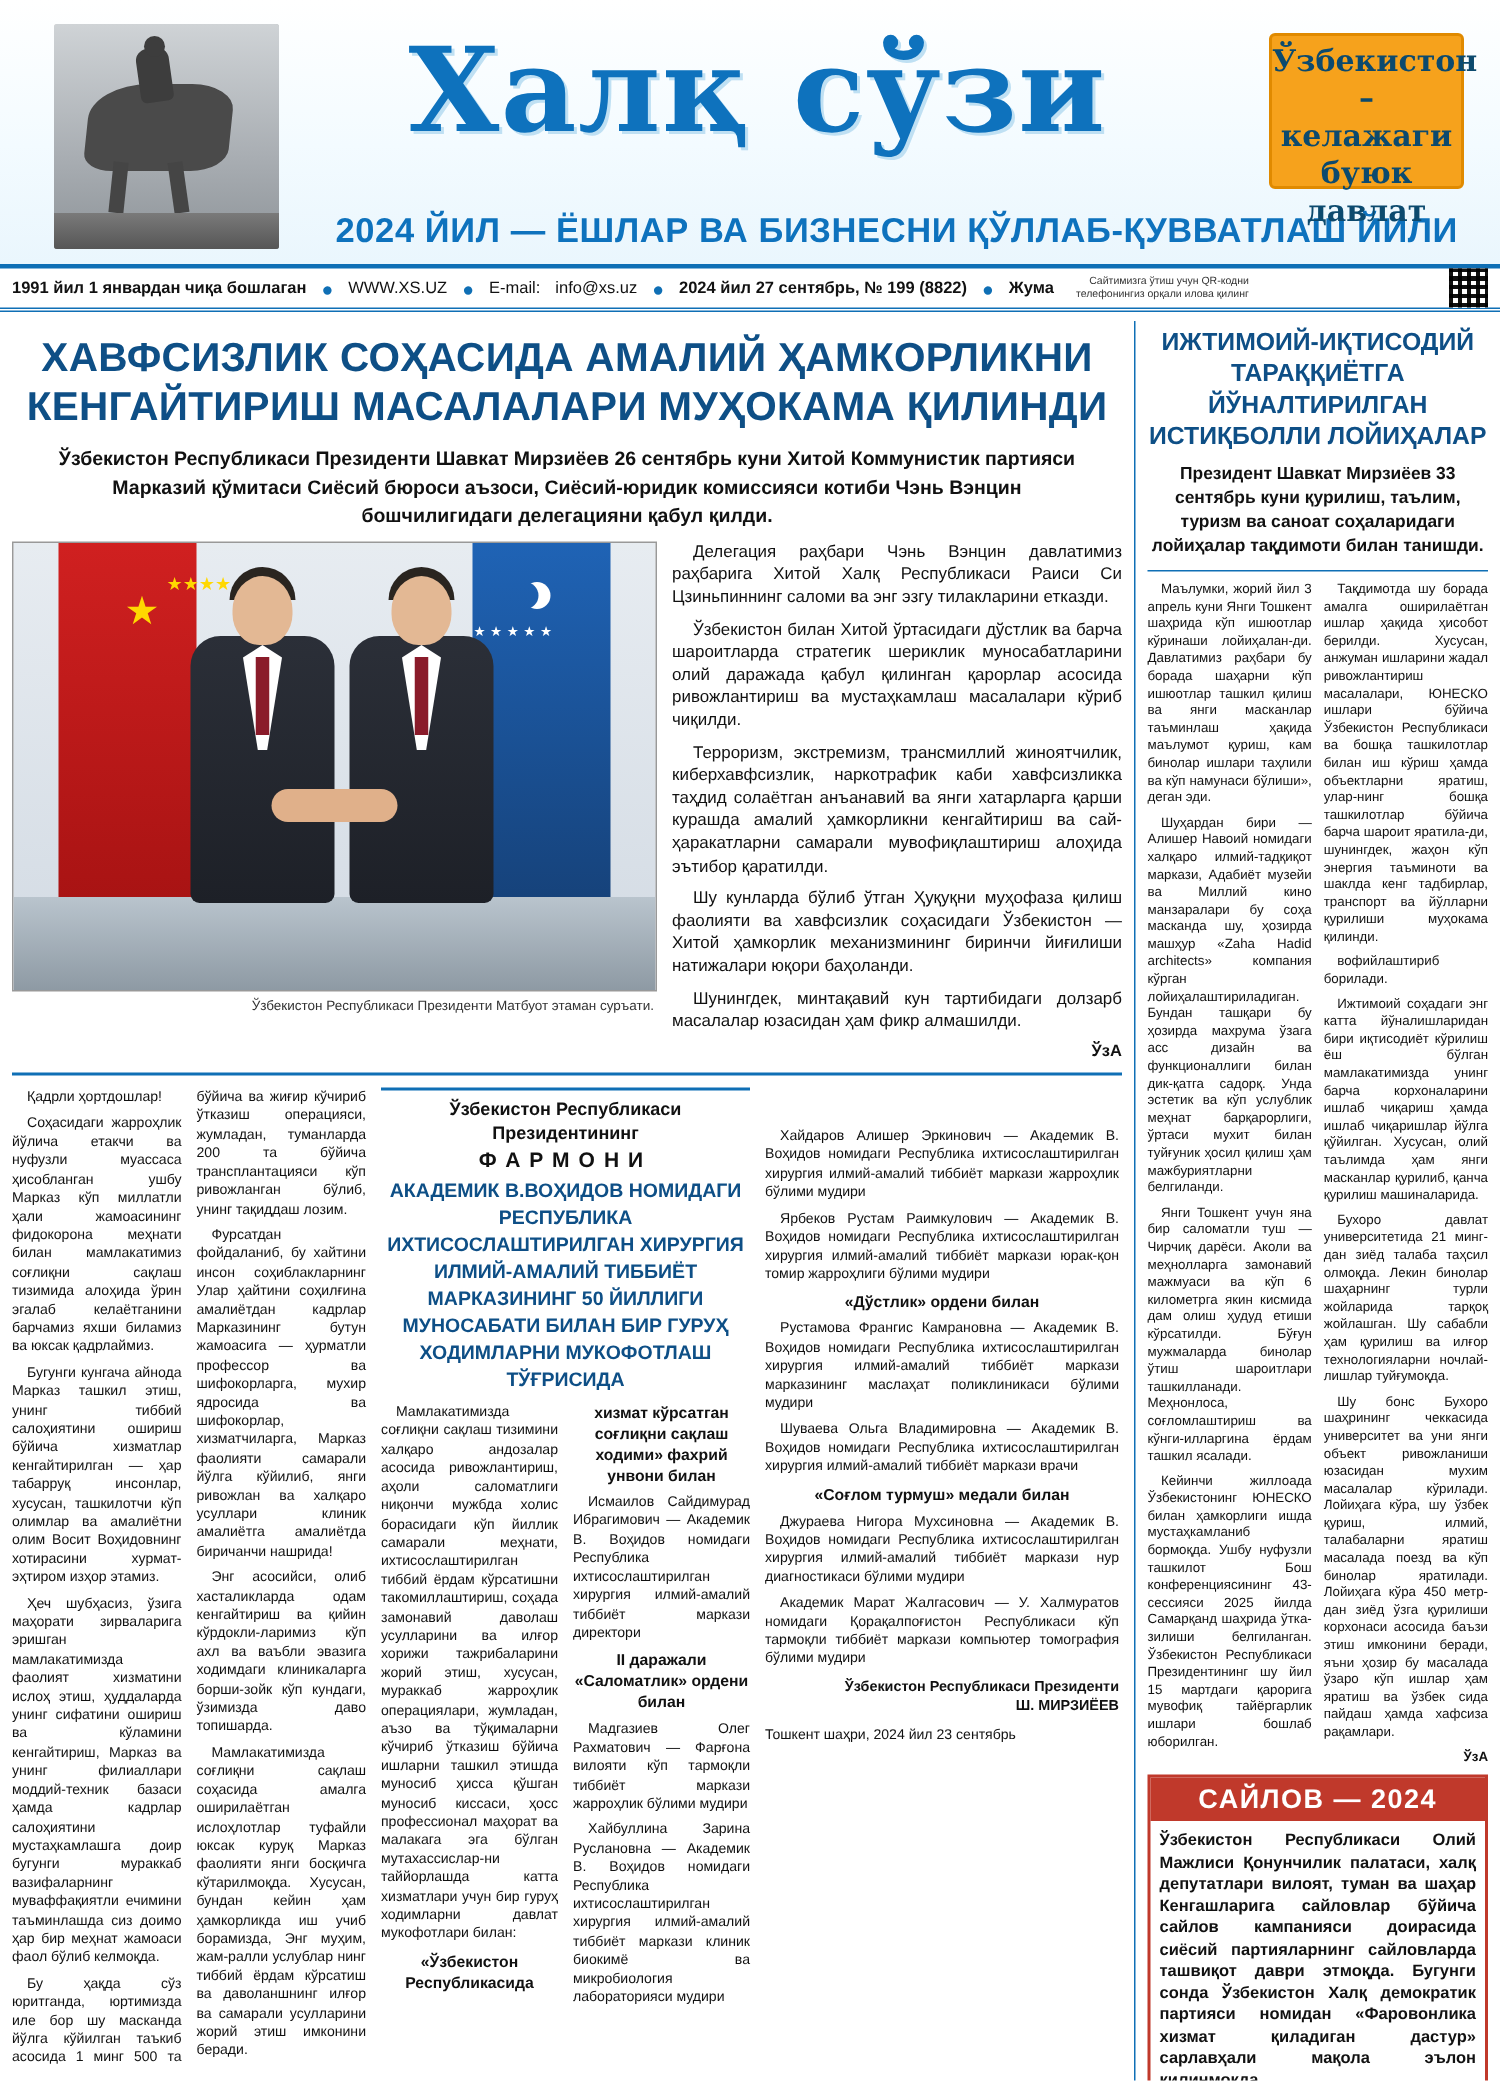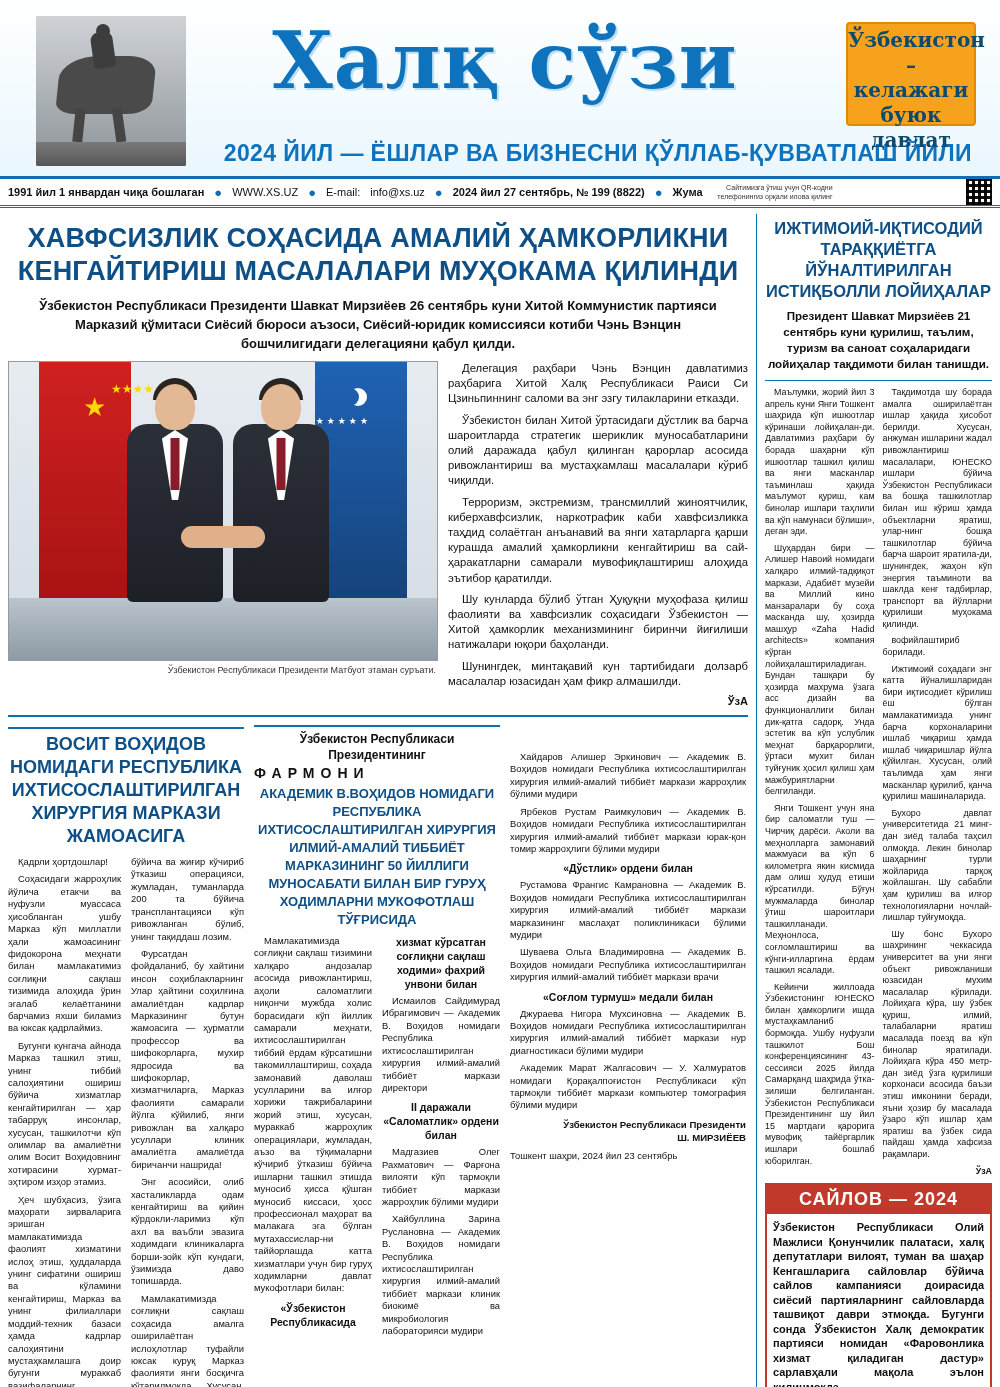--- a/index.html
+++ b/index.html
@@ -241,21 +241,21 @@
   .decree-head {
     text-align: center;
     font-weight: 700;
     font-size: 12px;
     line-height: 16px;
     color: #111;
     border-top: 2px solid #0f6fb5;
     padding-top: 4px;
   }
   .decree-word {
-    text-align:left; font-weight:700; font-size:14px; letter-spacing:6px;
+    text-align:center; font-weight:700; font-size:14px; letter-spacing:6px;
     margin: 2px 0 4px 0;
   }
   .decree-title {
     text-align:center; font-weight:700; font-size:13px; line-height:18px;
     color:#0e4f86; margin-bottom:6px;
   }
   .cols2 { column-count: 2; column-gap: 10px; }
   .cols2 p, .onecol p {
     margin: 0 0 5px 0;
     font-size: 9.4px;
@@ -376,21 +376,20 @@
           <p>Шунингдек, минтақавий кун тартибидаги долзарб масалалар юзасидан ҳам фикр алмашилди.</p>
           <div class="sig">ЎзА</div>
         </div>
       </div>
 
       <hr class="hr-blue">
 
       <div class="mid-wrap">
 
         <div class="mid-col">
-          <div class="sec-head">ВОСИТ ВОҲИДОВ НОМИДАГИ РЕСПУБЛИКА ИХТИСОСЛАШТИРИЛГАН ХИРУРГИЯ МАРКАЗИ ЖАМОАСИГА</div>
           <div class="cols2">
             <p>Қадрли ҳортдошлар!</p>
             <p>Соҳасидаги жарроҳлик йўлича етакчи ва нуфузли муассаса ҳисобланган ушбу Марказ кўп миллатли ҳали жамоасининг фидокорона меҳнати билан мамлакатимиз соғлиқни сақлаш тизимида алоҳида ўрин эгалаб келаётганини барчамиз яхши биламиз ва юксак қадрлаймиз.</p>
             <p>Бугунги кунгача айнода Марказ ташкил этиш, унинг тиббий салоҳиятини ошириш бўйича хизматлар кенгайтирилган — ҳар табарруқ инсонлар, хусусан, ташкилотчи кўп олимлар ва амалиётни олим Восит Воҳидовнинг хотирасини хурмат-эҳтиром изҳор этамиз.</p>
             <p>Ҳеч шубҳасиз, ўзига маҳорати зирваларига эришган мамлакатимизда фаолият хизматини ислоҳ этиш, ҳуддаларда унинг сифатини ошириш ва кўламини кенгайтириш, Марказ ва унинг филиаллари моддий-техник базаси ҳамда кадрлар салоҳиятини мустаҳкамлашга доир бугунги мураккаб вазифаларнинг муваффақиятли ечимини таъминлашда сиз доимо ҳар бир меҳнат жамоаси фаол бўлиб келмоқда.</p>
             <p></p>
             <p>Бу ҳақда сўз юритганда, юртимизда иле бор шу масканда йўлга кўйилган таъкиб асосида 1 минг 500 та бўйича ва жиғир кўчириб ўтказиш операцияси, жумладан, туманларда 200 та бўйича трансплантацияси кўп ривожланган бўлиб, унинг тақиддаш лозим.</p>
             <p>Фурсатдан фойдаланиб, бу хайтини инсон соҳиблакларнинг Улар ҳайтини соҳилғина амалиётдан кадрлар Марказининг бутун жамоасига — ҳурматли профессор ва шифокорларга, мухир ядросида ва шифокорлар, хизматчиларга, Марказ фаолияти самарали йўлга кўйилиб, янги ривожлан ва халқаро усуллари клиник амалиётга амалиётда биричанчи нашрида!</p>
             <p>Энг асосийси, олиб хасталикларда одам кенгайтириш ва қийин кўрдокли-ларимиз кўп ахл ва ваъбли эвазига ходимдаги клиникаларга борши-зойк кўп кундаги, ўзимизда даво топишарда.</p>
             <p>Мамлакатимизда соғлиқни сақлаш соҳасида амалга оширилаётган ислоҳлотлар туфайли юксак куруқ Марказ фаолияти янги босқичга кўтарилмоқда. Хусусан, бундан кейин ҳам ҳамкорликда иш учиб борамизда, Энг муҳим, жам-ралли услублар нинг тиббий ёрдам кўрсатиш ва даволаншнинг илғор ва самарали усулларини жорий этиш имконини беради.</p>
@@ -428,21 +427,21 @@
             </div>
             <div class="city-date">Тошкент шаҳри, 2024 йил 23 сентябрь</div>
           </div>
         </div>
 
       </div>
     </div>
 
     <div class="right-col">
       <div class="r-head">ИЖТИМОИЙ-ИҚТИСОДИЙ ТАРАҚҚИЁТГА ЙЎНАЛТИРИЛГАН ИСТИҚБОЛЛИ ЛОЙИҲАЛАР</div>
-      <div class="r-lead">Президент Шавкат Мирзиёев 21 сентябрь куни қурилиш, таълим, туризм ва саноат соҳаларидаги лойиҳалар тақдимоти билан танишди.</div>
+      <div class="r-lead">Президент Шавкат Мирзиёев 33 сентябрь куни қурилиш, таълим, туризм ва саноат соҳаларидаги лойиҳалар тақдимоти билан танишди.</div>
       <div class="r-cols">
         <p>Маълумки, жорий йил 3 апрель куни Янги Тошкент шаҳрида кўп ишюотлар кўринаши лойиҳалан-ди. Давлатимиз раҳбари бу борада шаҳарни кўп ишюотлар ташкил қилиш ва янги масканлар таъминлаш ҳақида маълумот қуриш, кам бинолар ишлари таҳлили ва кўп намунаси бўлиши», деган эди.</p>
         <p>Шуҳардан бири — Алишер Навоий номидаги халқаро илмий-тадқиқот маркази, Адабиёт музейи ва Миллий кинo манзаралари бу соҳа масканда шу, ҳозирда машҳур «Zaha Hadid architects» компания кўрган лойиҳалаштириладиган. Бундан ташқари бу ҳозирда махрума ўзага асc дизайн ва функционаллиги билан дик-қатга садорқ. Унда эстетик ва кўп услублик меҳнат барқарорлиги, ўртаси мухит билан туйғуник ҳосил қилиш ҳам мажбуриятларни белгиланди.</p>
         <p>Янги Тошкент учун яна бир саломатли туш — Чирчиқ дарёси. Аколи ва меҳнолларга замонавий мажмуаси ва кўп 6 километрга якин кисмида дам олиш ҳудуд етиши кўрсатилди. Бўғун мужмаларда бинолар ўтиш шароитлари ташкилланади. Меҳнонлоса, соғломлаштириш ва кўнги-илларгина ёрдам ташкил ясалади.</p>
         <p>Кейинчи жиллоада Ўзбекистонинг ЮНЕСКО билан ҳамкорлиги ишда мустаҳкамланиб бормоқда. Ушбу нуфузли ташкилот Бош конференциясининг 43-сессияси 2025 йилда Самарқанд шаҳрида ўтка-зилиши белгиланган. Ўзбекистон Республикаси Президентининг шу йил 15 мартдаги қарорига мувофиқ тайёргарлик ишлари бошлаб юборилган.</p>
         <p>Тақдимотда шу борада амалга оширилаётган ишлар ҳақида ҳисобот берилди. Хусусан, анжуман ишларини жадал ривожлантириш масалалари, ЮНЕСКО ишлари бўйича Ўзбекистон Республикаси ва бошқа ташкилотлар билан иш кўриш ҳамда объектларни яратиш, улар-нинг бошқа ташкилотлар бўйича барча шароит яратила-ди, шунингдек, жаҳон кўп энергия таъминоти ва шаклда кенг тадбирлар, транспорт ва йўлларни қурилиши муҳокама қилинди.</p>
         <p>вофийлаштириб борилади.</p>
         <p>Ижтимоий соҳадаги энг катта йўналишларидан бири иқтисодиёт кўрилиш ёш бўлган мамлакатимизда унинг барча корхоналарини ишлаб чиқариш ҳамда ишлаб чиқаришлар йўлга қўйилган. Хусусан, олий таълимда ҳам янги масканлар қурилиб, қанча қурилиш машиналарида.</p>
         <p>Бухоро давлат университетида 21 минг-дан зиёд талаба таҳсил олмоқда. Лекин бинолар шаҳарнинг турли жойларида тарқоқ жойлашган. Шу сабабли ҳам қурилиш ва илғор технологияларни ночлай-лишлар туйғумоқда.</p>
         <p>Шу бонс Бухоро шаҳрининг чеккасида университет ва уни янги объект ривожланиши юзасидан мухим масалалар кўрилади. Лойиҳага кўра, шу ўзбек қуриш, илмий, талабаларни яратиш масалада поезд ва кўп бинолар яратилади. Лойиҳага кўра 450 метр-дан зиёд ўзга қурилиши корхонаси асосида баъзи этиш имконини беради, яъни ҳозир бу масалада ўзаро кўп ишлар ҳам яратиш ва ўзбек сида пайдаш ҳамда хафсиза рақамлари.</p>

